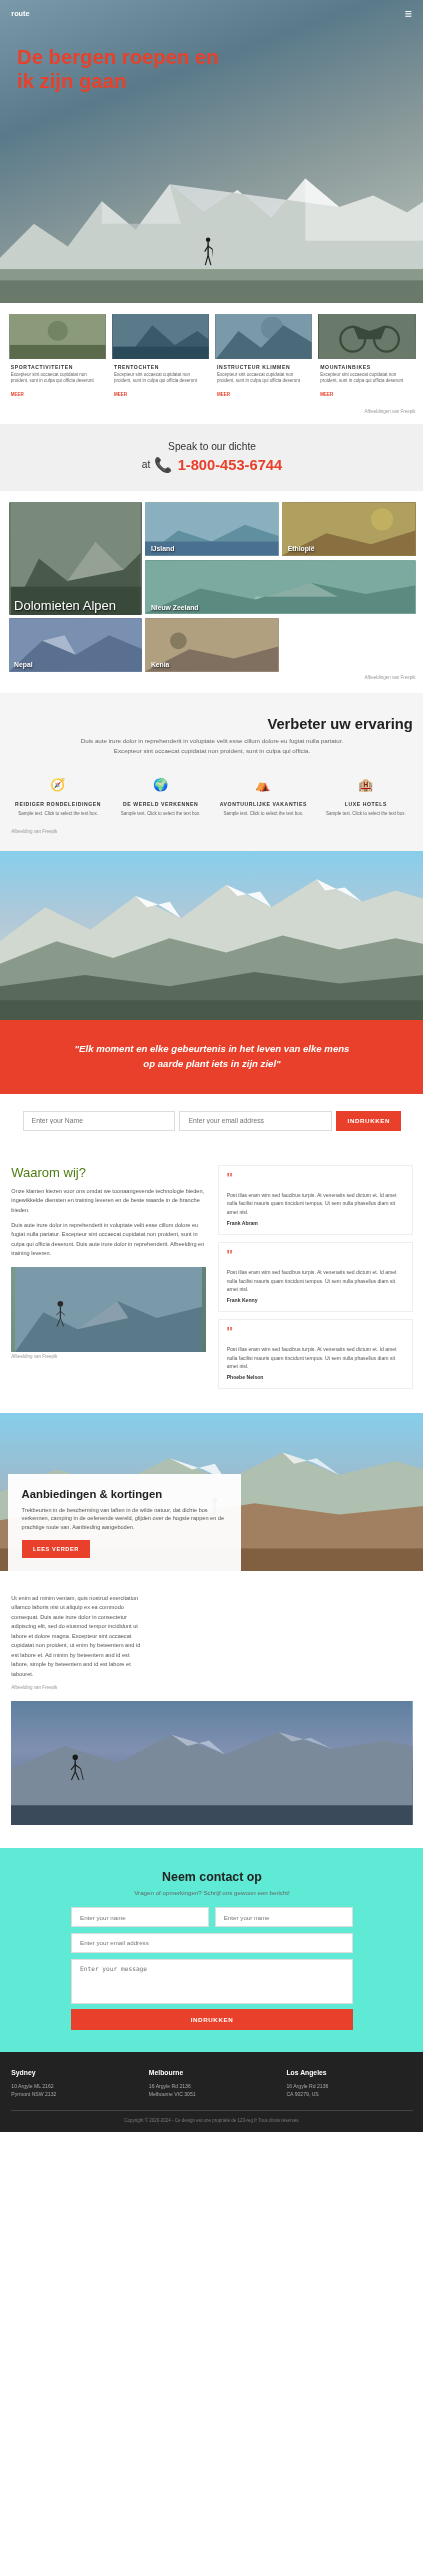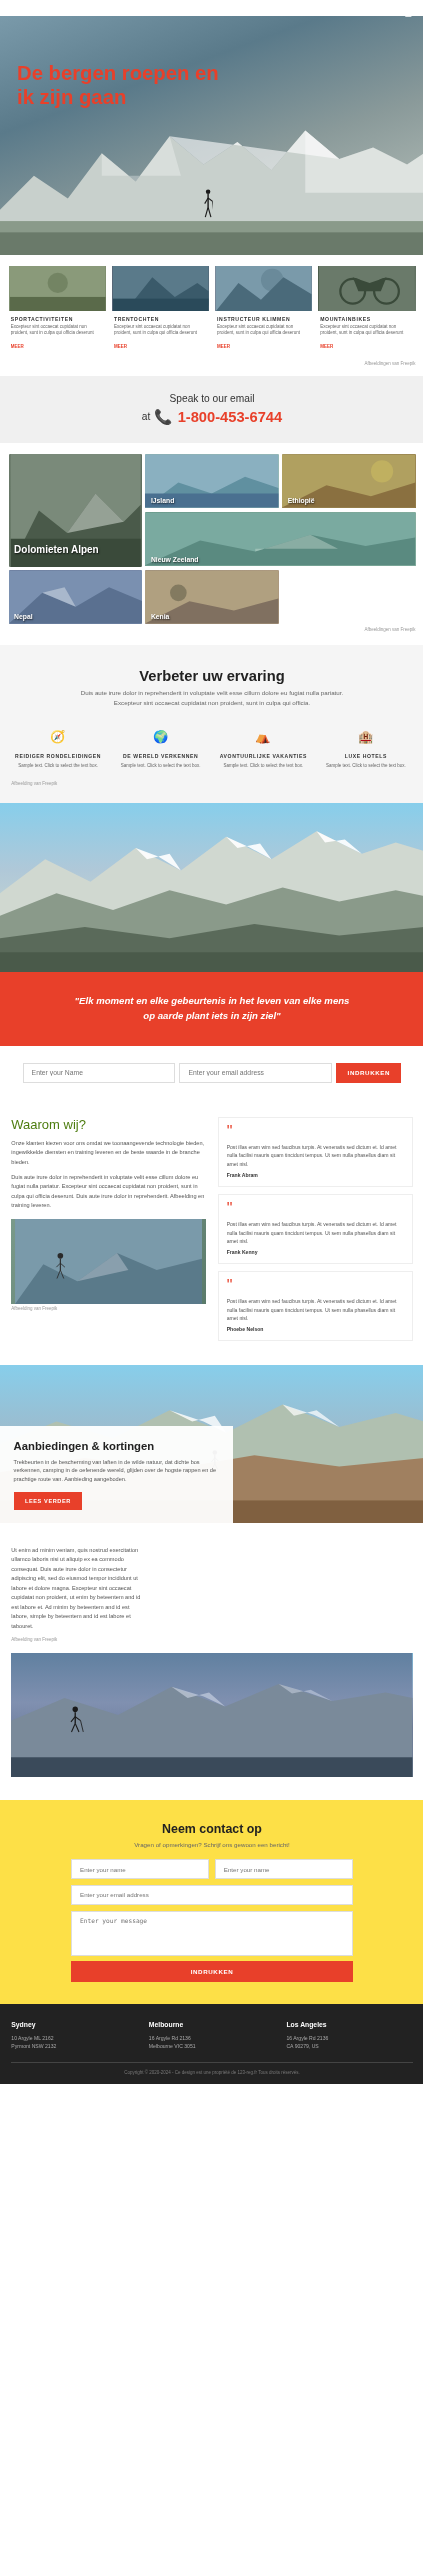--- a/index.html
+++ b/index.html
@@ -6,24 +6,23 @@
     body { font-family: Arial, sans-serif; width: 424px; overflow-x: hidden; background: #fff; }
 
     
     nav {
       display: flex; justify-content: space-between; align-items: center;
       padding: 6.8px 11.3px; position: absolute; top: 0; left: 0; width: 100%; z-index: 10;
     }
 
     
     .hero {
-      position: relative; width: 100%; height: 239px;
+      position: relative; width: 100%; height: 303px;
       background: linear-gradient(to bottom, #6a8a9b 0%, #8fa8b8 40%, #b0c0c8 70%, #c8d0d0 100%);
       overflow: hidden;
-      margin-top: 16px;
     }
     .hero-bg {
       position: absolute; inset: 0;
       background: linear-gradient(160deg, #7a9aaa 0%, #5a7a8a 30%, #8a9a9a 60%, #c0c8c0 100%);
     }
     .hero-content {
       position: relative; z-index: 5; padding: 45px 17px 17px 17px;
     }
     .hero-content h1 {
       color: #e8402a; font-size: 20.3px; font-weight: 900; line-height: 1.2;
@@ -78,21 +77,21 @@
       color: #fff; font-size: 6.8px; font-weight: bold;
       text-shadow: 0.6px 0.6px 1.7px rgba(0,0,0,0.7);
     }
     .dest-photo-credit { font-size: 4.5px; color: #999; text-align: right; padding: 2.3px 0; }
 
     
     .improve-section {
       background: #f5f5f5; padding: 22.6px 11.3px 17px;
     }
     .improve-section .section-title {
-      font-size: 14.7px; font-weight: 900; text-align: center; color: #222;
+      font-size: 14.7px; font-weight: 900; text-align: right; color: #222;
       margin-bottom: 4.5px;
     }
     .improve-section .section-subtitle {
       font-size: 6.2px; color: #666; text-align: center; max-width: 271px;
       margin: 0 auto 17px; line-height: 1.6;
     }
     .improve-grid {
       display: grid; grid-template-columns: repeat(4, 1fr); gap: 9px;
     }
     .improve-card { text-align: center; }
@@ -164,21 +163,21 @@
     
     .offers-section {
       position: relative; overflow: hidden;
     }
     .offers-bg {
       width: 100%; height: 158px;
       background: linear-gradient(to bottom, #87ceeb 0%, #a0b8c8 30%, #8a9a8a 60%, #a07050 80%, #906040 100%);
       position: relative;
     }
     .offers-content {
-      position: absolute; bottom: 0; left: 0;
+      position: absolute; bottom: 0; left: 8px;
       background: rgba(255,255,255,0.95); padding: 13.6px 13.6px;
       width: 55%;
       margin-top: 17px;
     }
     .offers-content h2 { font-size: 11.3px; font-weight: 900; color: #222; margin-bottom: 5.6px; }
     .offers-content p { font-size: 5.6px; color: #555; line-height: 1.6; margin-bottom: 8px; }
     .offers-content .read-more {
       background: #e8402a; color: #fff; border: none;
       padding: 5.6px 11.3px; font-size: 5.6px; font-weight: bold;
       letter-spacing: 0.6px; cursor: pointer; text-transform: uppercase;
@@ -196,21 +195,21 @@
     }
     .expeditions-left h2 { font-size: 12.4px; font-weight: 900; color: #222; }
     .expeditions-right p { font-size: 5.6px; color: #555; line-height: 1.7; }
     .expeditions-right .photo-credit { font-size: 4.5px; color: #999; margin-top: 5.6px; }
     .expeditions-img {
       width: 100%; height: 124px; margin-top: 11.3px;
       background: linear-gradient(to bottom, #87ceeb 0%, #a0b8d0 30%, #5a6a8a 60%, #7a8a9a 100%);
     }
 
     
-    .contact-section { background: #fde047; padding: 22.6px 17px; }
+    .contact-section { background: #5eead4; padding: 22.6px 17px; }
     .contact-section h2 { font-size: 12.4px; font-weight: 900; text-align: center; color: #222; margin-bottom: 4.5px; }
     .contact-section .subtitle { font-size: 6.2px; text-align: center; color: #666; margin-bottom: 11.3px; }
     .contact-form { max-width: 282px; margin: 0 auto; }
     .contact-row { display: grid; grid-template-columns: 1fr 1fr; gap: 5.6px; margin-bottom: 5.6px; }
     .contact-form input, .contact-form textarea {
       width: 100%; padding: 5.6px 8px; border: 0.6px solid #ddd;
       font-size: 6.2px; color: #999;
     }
     .contact-form textarea { height: 45px; resize: none; }
     .contact-form button {
@@ -324,41 +323,41 @@
         <div class="card-title">MOUNTAINBIKES</div>
         <div class="card-text">Excepteur sint occaecat cupidatat non proident, sunt in culpa qui officia deserunt</div>
         <a class="card-link" href="#">MEER</a>
       </div>
     </div>
   </div>
   <div class="activity-photo-credit">Afbeeldingen van Freepik</div>
 </section>
 
 <section class="expert-section">
-  <p>Speak to our email</p>
+  <p>Speak to our dichte</p>
   <div class="phone">
     <span style="color:#333;font-size:10.2px;font-weight:400;">at</span>
     <span style="color:#e8402a;">📞</span>
     <span>1-800-453-6744</span>
   </div>
 </section>
 
 <section class="destinations-section">
   <div style="display:grid;grid-template-columns:1fr 1fr 1fr;grid-template-rows:auto auto;gap:3.4px;">
 
     <div class="dest-card" style="grid-column:1;grid-row:1/3;position:relative;overflow:hidden;border-radius:1.1px;">
       <div style="width:100%;height:113px;background:linear-gradient(135deg,#6a7a6a,#5a6a5a);">
         <svg width="100%" height="113" viewBox="0 0 230 200">
           <rect width="230" height="200" fill="#7a8a7a"></rect>
           <polygon points="0,200 50,100 100,140 150,70 200,120 230,90 230,200" fill="#4a5a4a"></polygon>
           <polygon points="100,140 150,70 200,120" fill="#c8d0c8" opacity="0.6"></polygon>
           <rect x="0" y="150" width="230" height="50" fill="#3a4a3a"></rect>
         </svg>
       </div>
-      <span class="dest-label" style="position:absolute;bottom:12px;left:5.6px;color:#fff;font-size:10px;font-weight:bold;text-shadow:0.6px 0.6px 1.7px rgba(0,0,0,0.8);">Dolomieten Alpen</span>
+      <span class="dest-label" style="position:absolute;bottom:2px;left:5.6px;color:#fff;font-size:13px;font-weight:normal;text-shadow:0.6px 0.6px 1.7px rgba(0,0,0,0.8);">Dolomieten Alpen</span>
     </div>
 
     <div class="dest-card" style="grid-column:2;grid-row:1;position:relative;overflow:hidden;border-radius:1.1px;">
       <div style="width:100%;height:54px;background:linear-gradient(135deg,#8ab0b0,#a0c0b0);">
         <svg width="100%" height="54" viewBox="0 0 240 95">
           <rect width="240" height="95" fill="#8ab0c0"></rect>
           <polygon points="0,95 60,50 120,70 180,40 240,60 240,95" fill="#6090a0"></polygon>
           <rect x="0" y="70" width="240" height="25" fill="#4a7090"></rect>
         </svg>
       </div>

